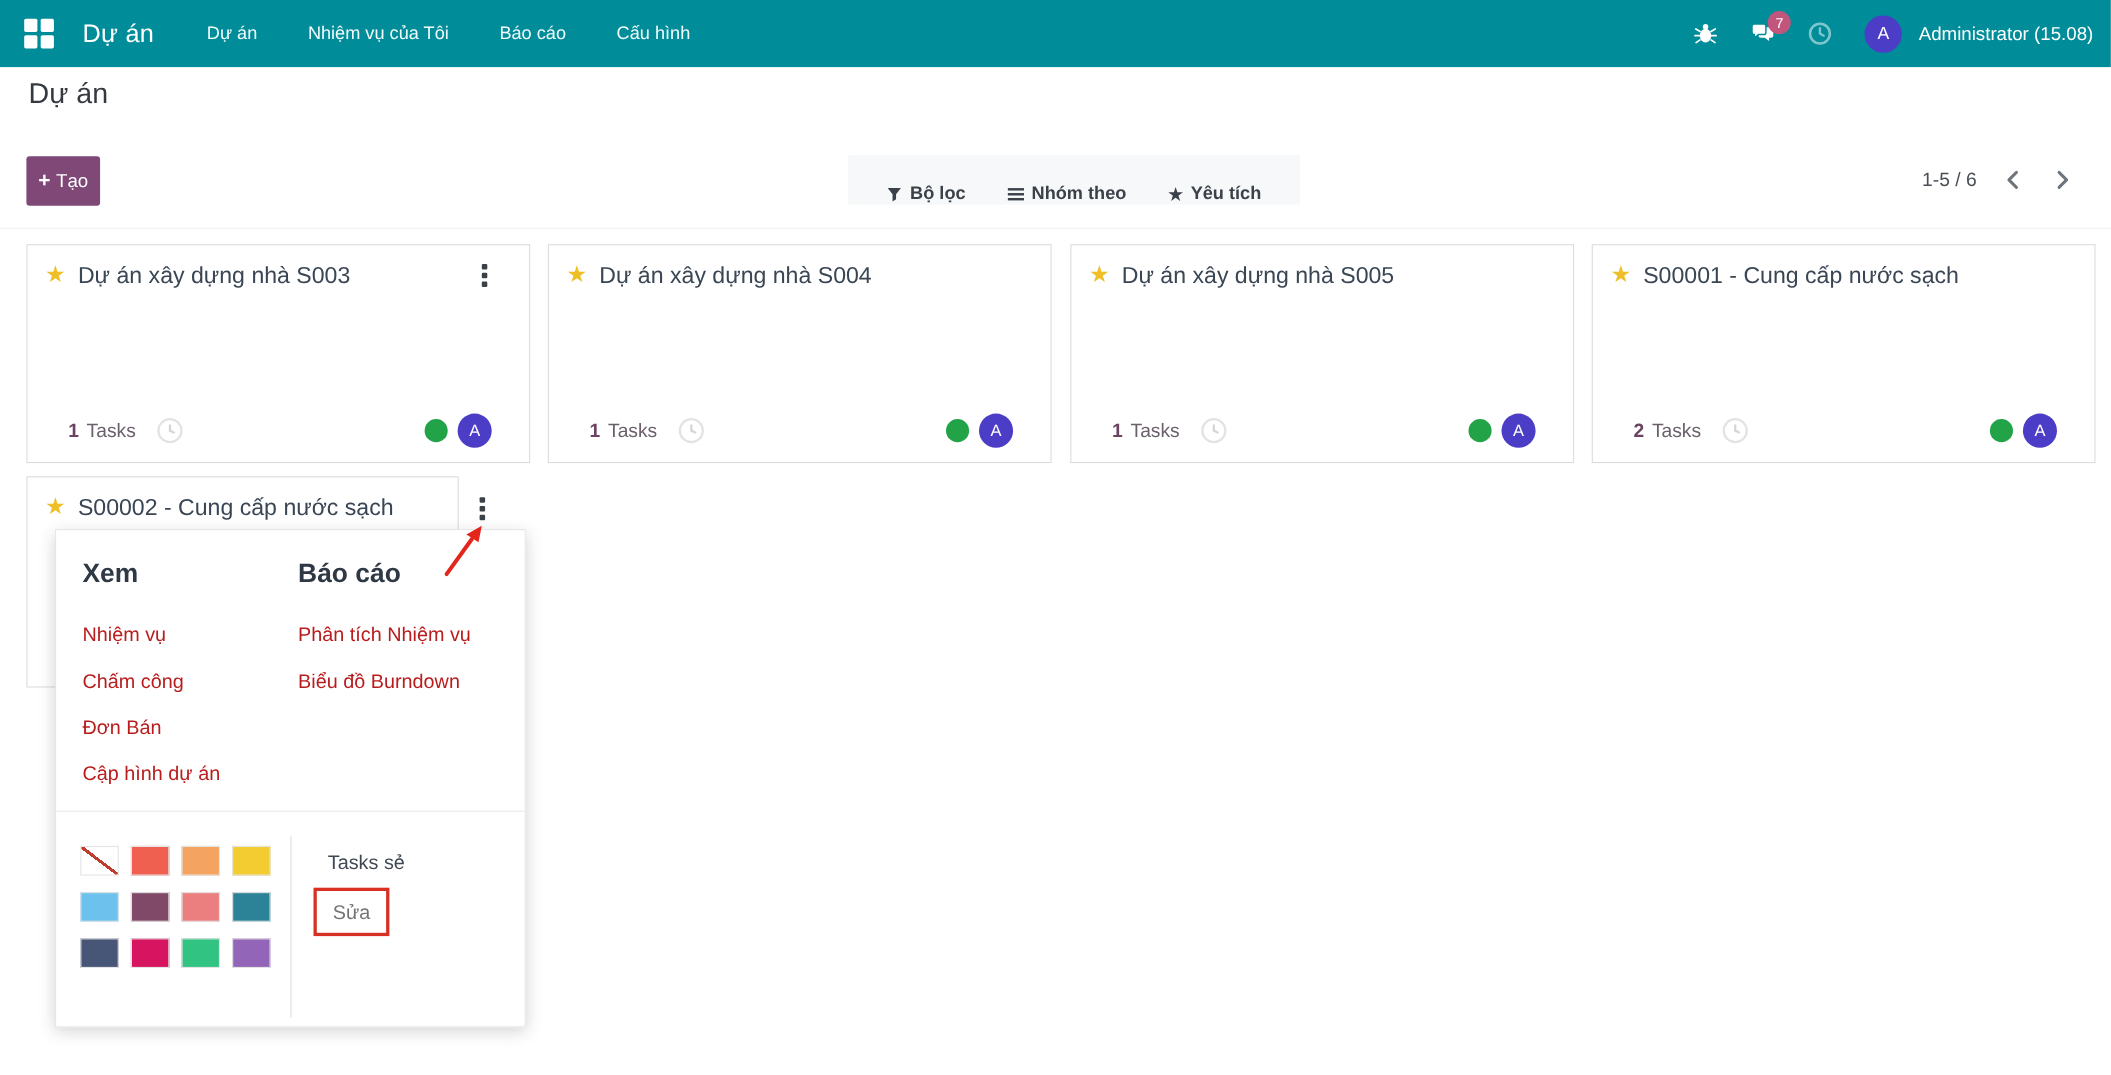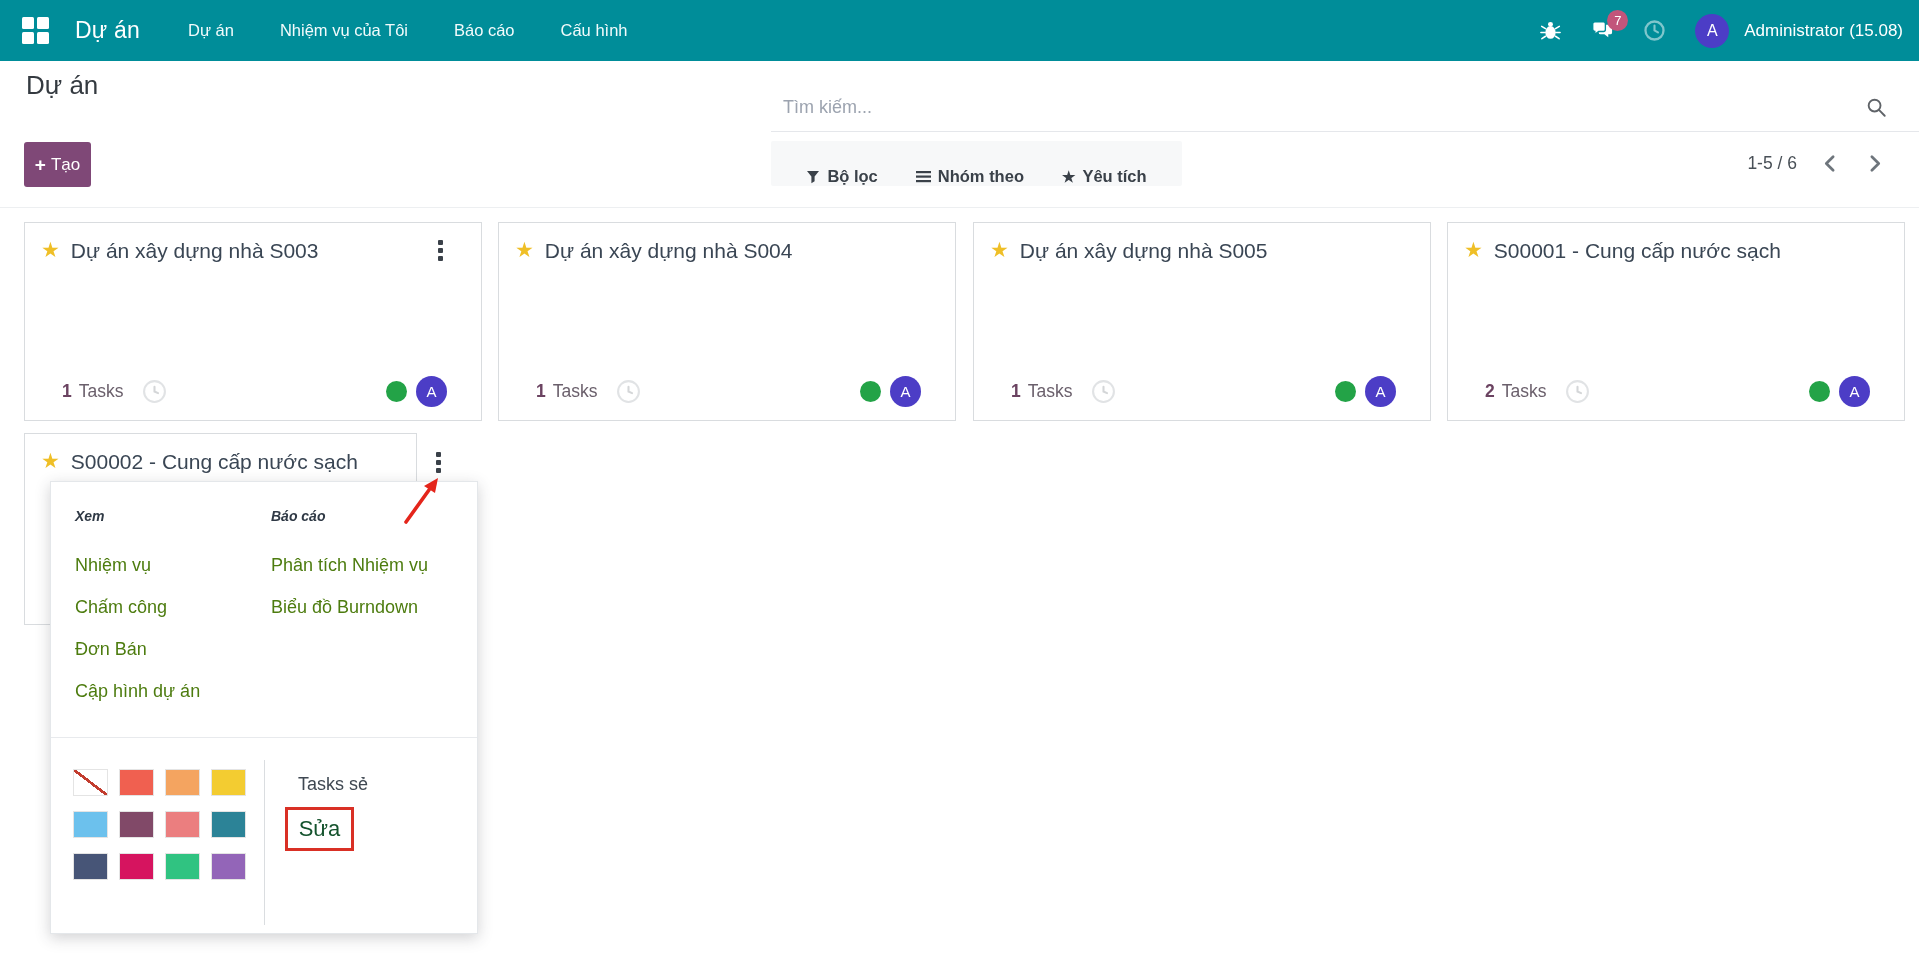--- a/index.html
+++ b/index.html
@@ -69,34 +69,34 @@
   .kebab i { width:4.8px; height:4.8px; background:#3A4149; border-radius:1px; }
   .kebab-card1 { position:absolute; top:15px; right:36px; }
   .kebab-card5 { position:absolute; left:434px; top:450px; z-index:8; }
 
   
   .dropdown { position:absolute; left:50px; top:481px; width:428px; height:453px; background:#fff;
               border:1px solid #E4E7EA; box-shadow:0 4px 14px rgba(50,50,60,.22); z-index:5; }
   .menu-col { position:absolute; top:26px; }
   .col-view { left:24px; width:170px; }
   .col-report { left:220px; width:162px; }
-  .menu-header { font-size:14px; font-weight:bold; color:#2F3945; margin-bottom:26px;font-style:italic; }
-  .menu-item { font-size:18px; color:#4d7c0f; line-height:30px; margin-bottom:12px; cursor:pointer; }
+  .menu-header { font-size:24px; font-weight:bold; color:#2F3945; margin-bottom:26px; }
+  .menu-item { font-size:18px; color:#b91c1c; line-height:30px; margin-bottom:12px; cursor:pointer; }
   .menu-item.nowrap { white-space:nowrap;margin-top:10px; }
   .dd-divider { position:absolute; left:0; top:255px; width:100%; border-top:1px solid #E8EAED; }
   .palette { position:absolute; left:22px; top:287px; display:grid;
              grid-template-columns:repeat(4,35px); grid-auto-rows:27px; column-gap:11px; row-gap:15px; }
   .swatch { width:35px; height:27px; border:1px solid #E4E4E4; cursor:pointer; position:relative; }
   .swatch-none::after { content:""; position:absolute; inset:0;
              background:linear-gradient(to top right, transparent 46.5%, #C23C2E 46.5%, #C23C2E 53.5%, transparent 53.5%); }
   .v-divider { position:absolute; left:213px; top:278px; height:165px; border-left:1px solid #DADDE0; }
   .share-label { position:absolute; left:247px; top:292px; font-size:18px; color:#3F4852; cursor:pointer; }
   .edit-box { position:absolute; left:234px; top:325px; width:69px; height:44px; border:3px solid #D93025;
               display:flex; align-items:center; justify-content:center; }
-  .edit-label { font-size:22px; color:#14532d; cursor:pointer; }
+  .edit-label { font-size:18px; color:#737373; cursor:pointer; }
 
   .arrow-annot { position:absolute; left:398px; top:466px; z-index:9; }
 </style>
 </head>
 <body>
 
 <div class="screen">
 
   <header class="navbar">
     <div class="apps-grid">
@@ -136,27 +136,20 @@
         <circle cx="12" cy="12" r="9.4" fill="none" stroke="#7FC6CC" stroke-width="2.4"></circle>
         <path d="M12 6.8 V12 L15.6 14" fill="none" stroke="#7FC6CC" stroke-width="2.2" stroke-linecap="round"></path>
       </svg>
       <div class="nav-avatar">A</div>
       <span class="user-label">Administrator (15.08)</span>
     </div>
   </header>
 
   <h1 class="breadcrumb">Dự án</h1>
 
-  <div class="search-row">
-    <input class="search-input" type="text" placeholder="Tìm kiếm..." style="">
-    <svg class="magnifier" viewBox="0 0 22 22">
-      <circle cx="9" cy="9" r="6.2" fill="none" stroke="#5F6368" stroke-width="2"></circle>
-      <line x1="13.8" y1="13.8" x2="19.6" y2="19.6" stroke="#5F6368" stroke-width="2" stroke-linecap="round"></line>
-    </svg>
-  </div>
 
   <button class="create-btn">
     <span class="create-plus">+</span>
     <span>Tạo</span>
   </button>
 
   <div class="filter-group">
     <button class="filter-btn">
       <svg width="14" height="14" viewBox="0 0 14 14">
         <path d="M1 1 h12 L8.6 6.6 v4.6 l-3.2 2 V6.6 Z" fill="#3A4149"></path>

